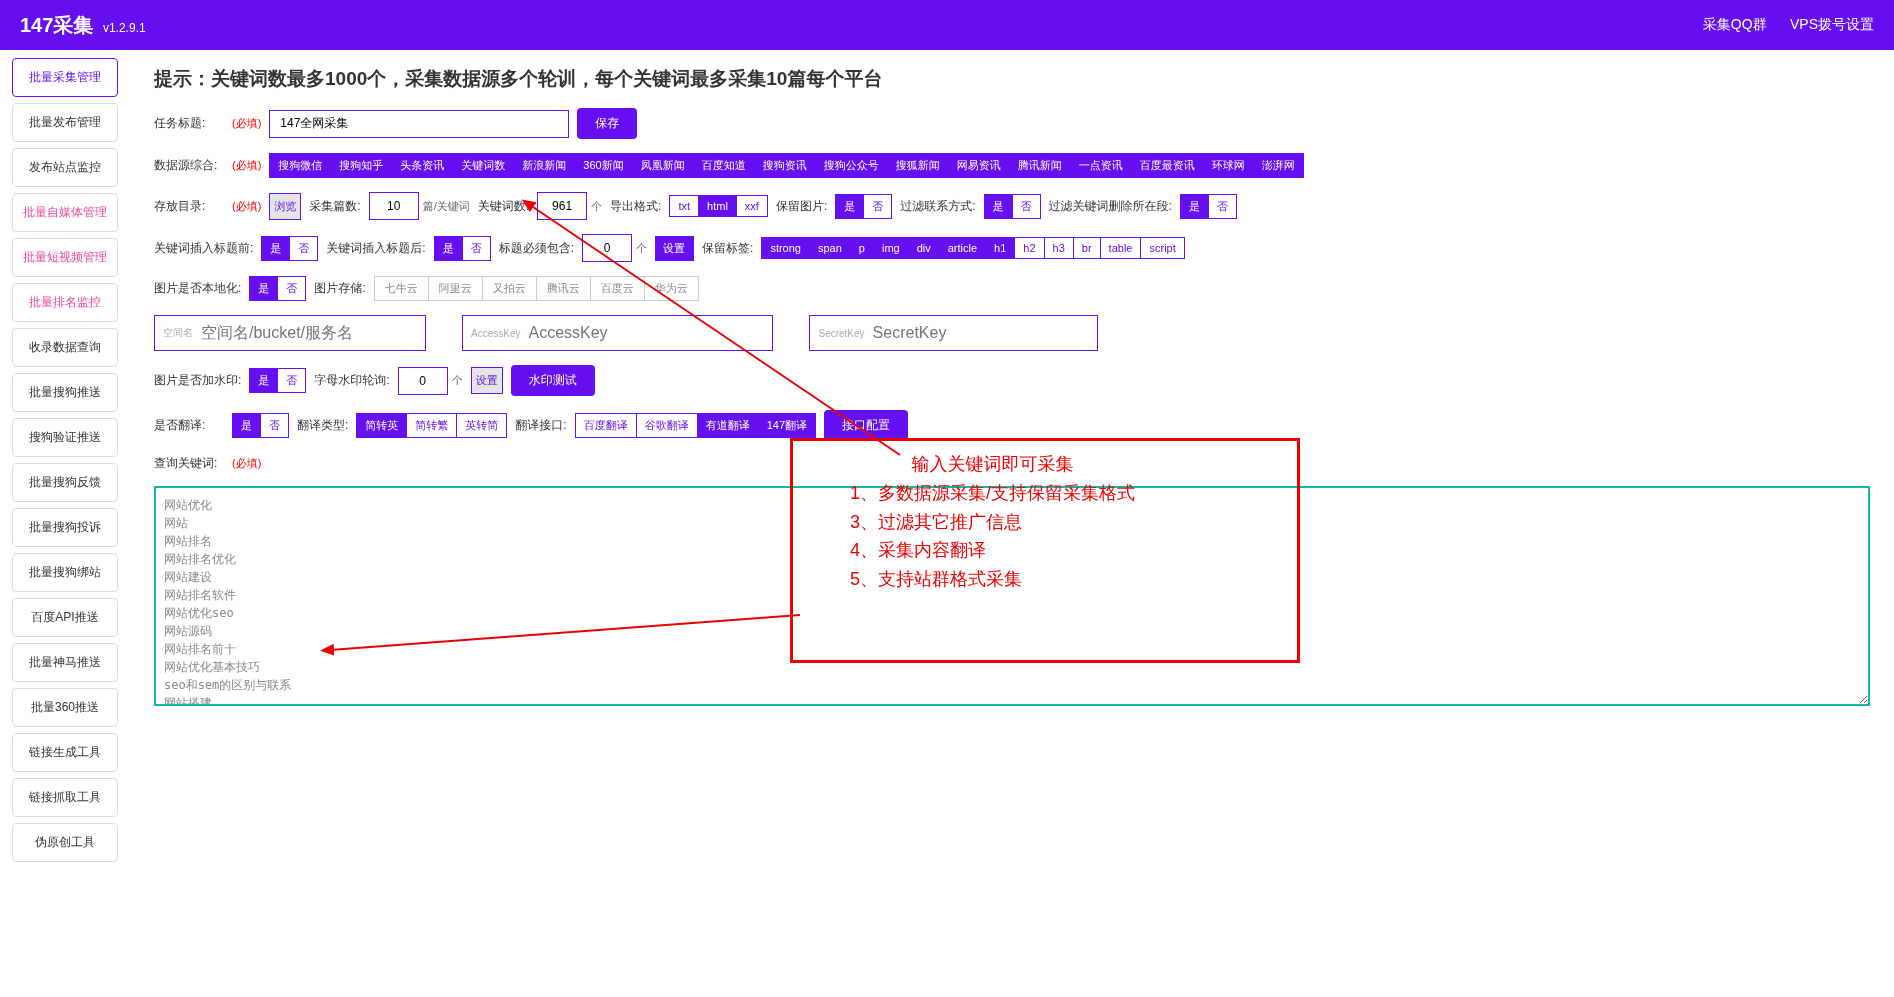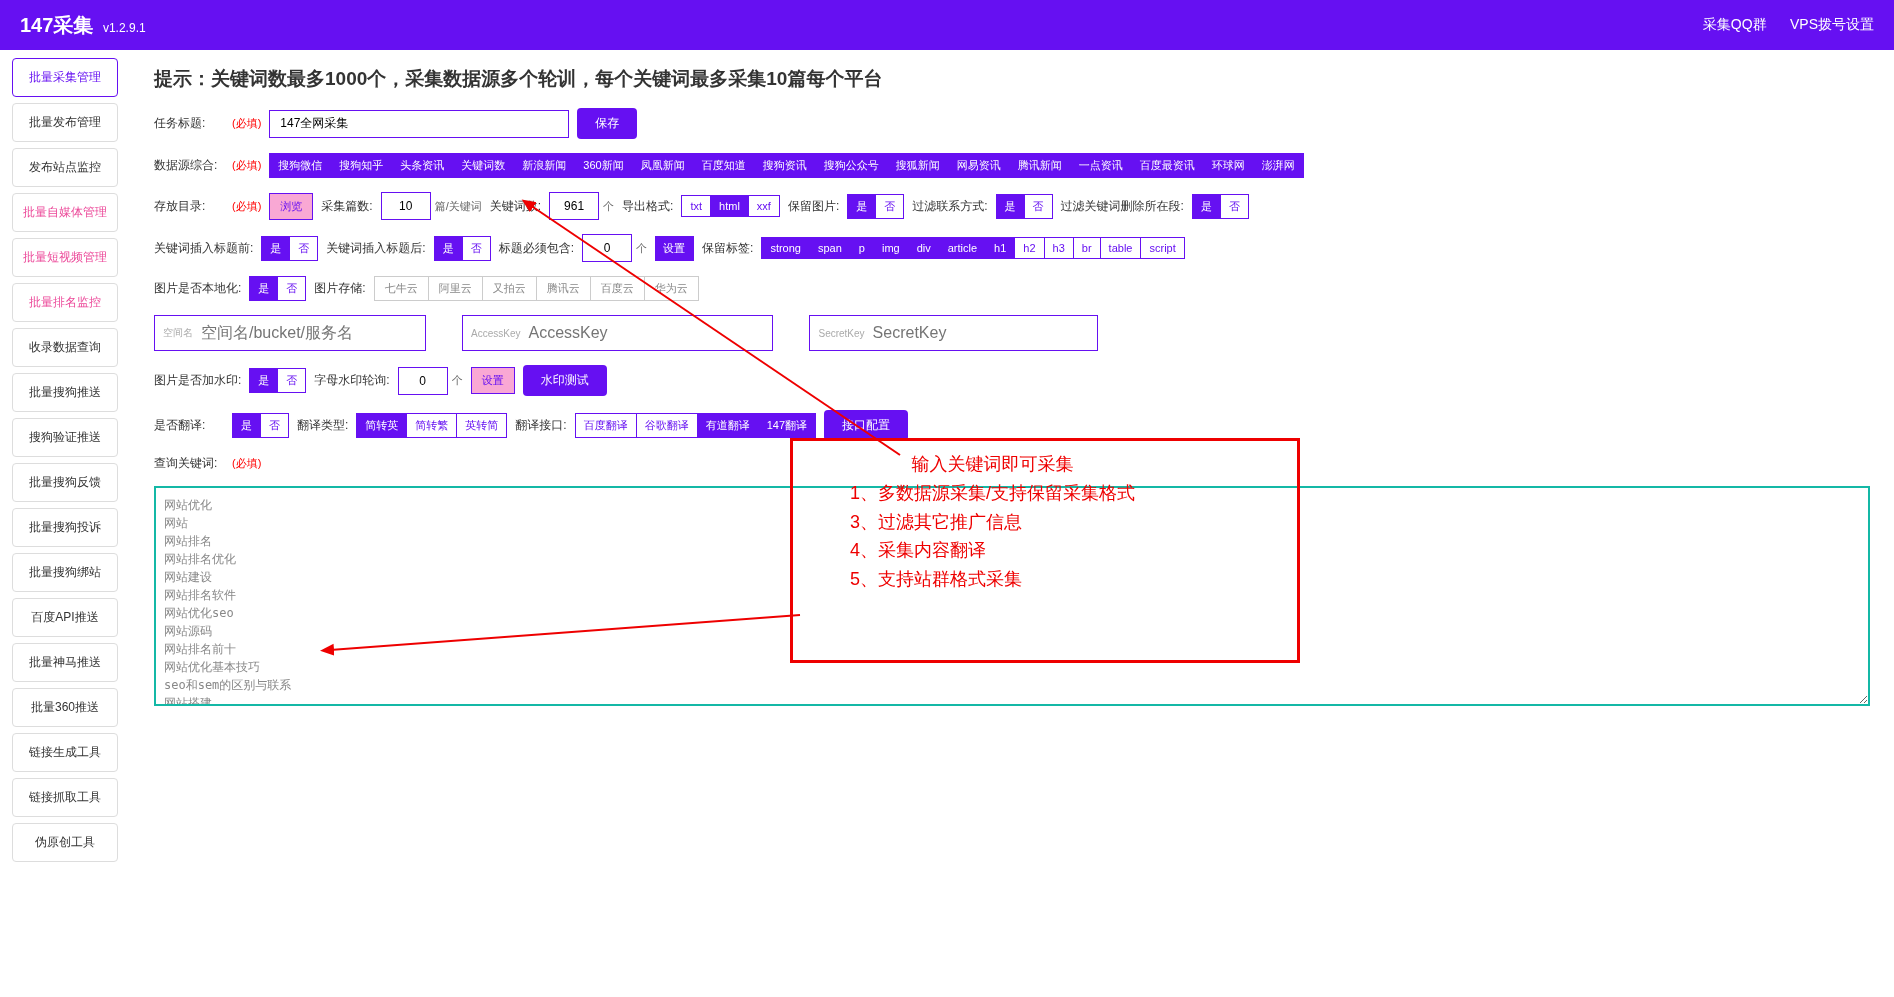--- a/index.html
+++ b/index.html
@@ -61,22 +61,22 @@
   color: #fff;
   border: none;
   padding: 7px 18px;
   border-radius: 4px;
   font-size: 12px;
   cursor: pointer;
 }
 .btn-outline {
   border: 1px solid #6610f2;
   color: #6610f2;
-  background: #f9a8d4;
-  padding: 5px 10px;
+  background: #e5e5e5;
+  padding: 5px 4px;
   font-size: 11px;
   cursor: pointer;
 }
 
 .tag-group { display: inline-flex; flex-wrap: wrap; gap: 0; }
 .tag {
   border: 1px solid #6610f2;
   padding: 4px 8px;
   font-size: 11px;
   cursor: pointer;

